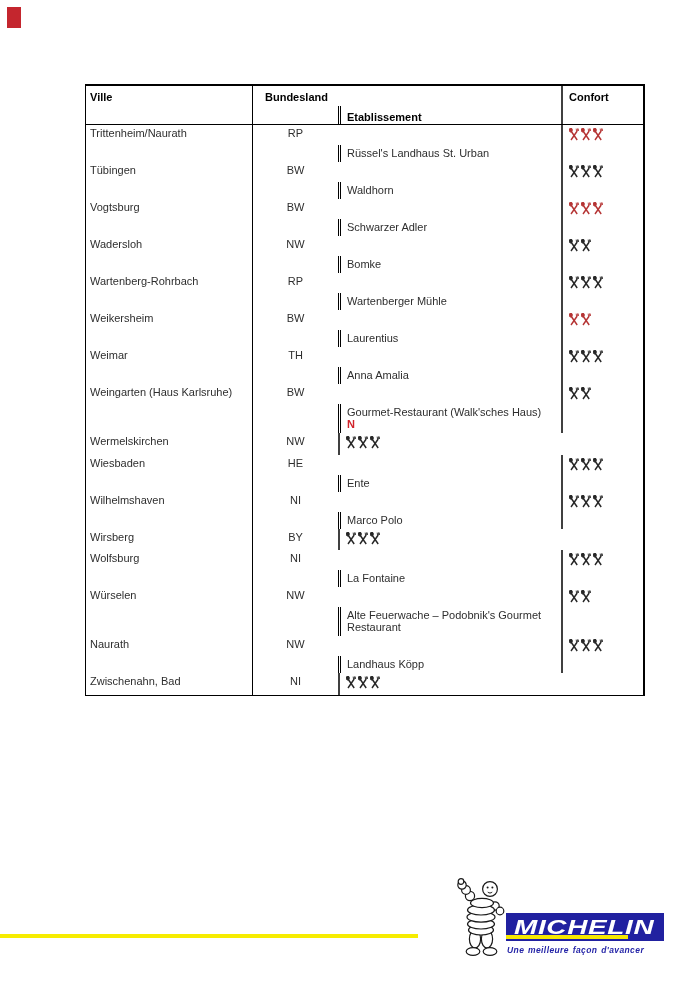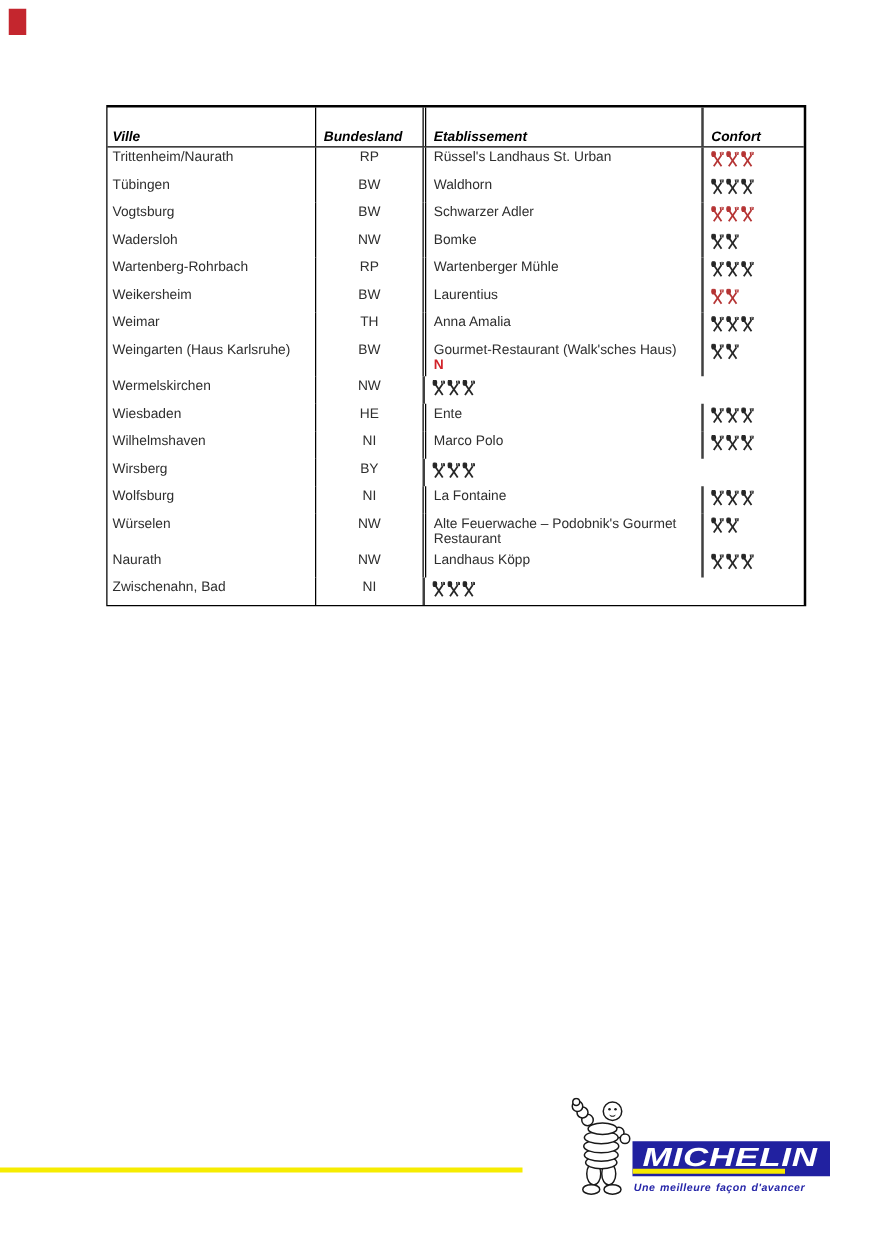--- a/index.html
+++ b/index.html
@@ -11,25 +11,25 @@
 
   
   .rtable {
     position:absolute; left:85px; top:84px; width:560px;
     border:1px solid #000; border-top-width:2px; border-right-width:2px;
     box-sizing:border-box; font-size:11px; color:#2e2e2e;
   }
   .trow { display:grid; grid-template-columns:167px 85px 223px 82px; min-height:21.5px; }
   .trow.thead { min-height:16px; border-bottom:1px solid #000; font-weight:bold; color:#000; }
   .cell { box-sizing:border-box; padding:2px 4px 3px 4px; line-height:12px; }
-  .thead .cell { padding-top:18px; padding-bottom:1px;font-style:italic; }
+  .thead .cell { padding-top:5px; padding-bottom:1px; }
   .cell-ville { border-right:1px solid #000; padding-left:4px; }
   .cell-bundesland { text-align:center; }
-  .thead .cell-bundesland { text-align:left; padding-left:6px; }
-  .cell-etab { border-left:3px double #000; padding-left:6px; }
+  .thead .cell-bundesland { text-align:center; padding-left:6px; }
+  .cell-etab { border-left:3px double #000; padding-left:6px;margin-top:20px; }
   .cell-confort { border-left:2px solid #404040; padding-left:6px; padding-top:3px; }
   .badge-n { font-weight:bold; }
   .badge-n.block { display:block; }
   .couvert { display:inline-block; margin-right:2px; vertical-align:top; }
 
   
   .yellow-line { position:absolute; left:0; top:934px; width:418px; height:4px; }
   .logo { position:absolute; left:452px; top:878px; width:216px; height:82px; }
   .bib { position:absolute; left:0; top:0; z-index:3; }
   .logo-box { position:absolute; left:54px; top:35px; width:158px; height:28px; overflow:hidden; }

